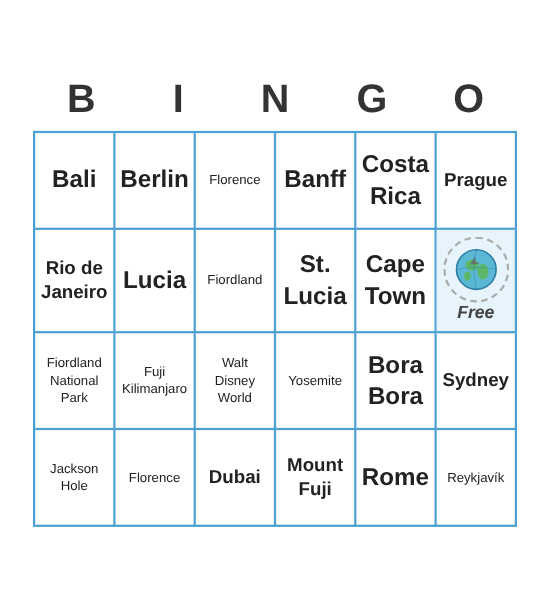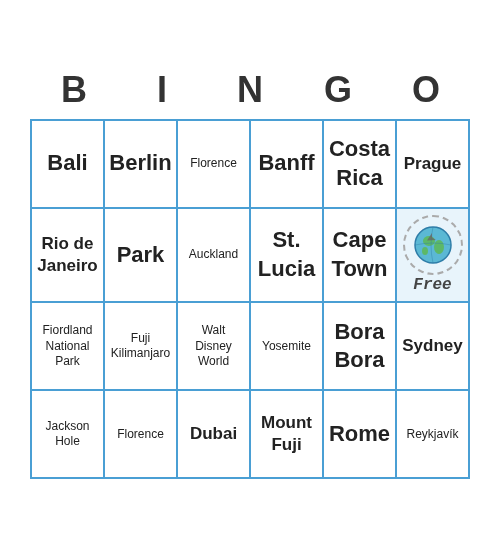--- a/index.html
+++ b/index.html
@@ -60,21 +60,20 @@
     }
     .free-cell {
       background: #e8f4fb;
       position: relative;
     }
     .free-cell-inner {
       display: flex;
       flex-direction: column;
       align-items: center;
       justify-content: space-between;
-      font-family: Liberation Mono, monospace;
     }
     .free-text {
       font-size: 16px;
       font-style: italic;
       color: #444;
       font-weight: bold;
     }
     .dashed-border {
       border: 2px dashed #aaa;
       border-radius: 50%;
@@ -114,24 +113,24 @@
       <div class="bingo-cell large">
         <span>Costa Rica</span>
       </div>
       <div class="bingo-cell medium">
         <span>Prague</span>
       </div>
       <div class="bingo-cell medium">
         <span>Rio de Janeiro</span>
       </div>
       <div class="bingo-cell large">
-        <span>Park</span>
+        <span>Lucia</span>
       </div>
       <div class="bingo-cell small">
-        <span>Auckland</span>
+        <span>Fiordland</span>
       </div>
       <div class="bingo-cell large">
         <span>St. Lucia</span>
       </div>
       <div class="bingo-cell large">
         <span>Cape Town</span>
       </div>
       <div class="bingo-cell free-cell">
         <div class="free-cell-inner">
           <div class="dashed-border">

